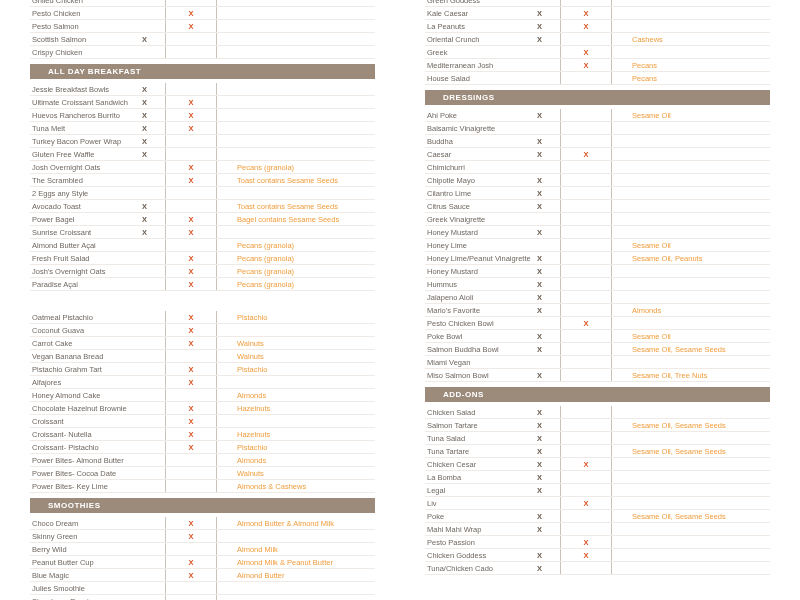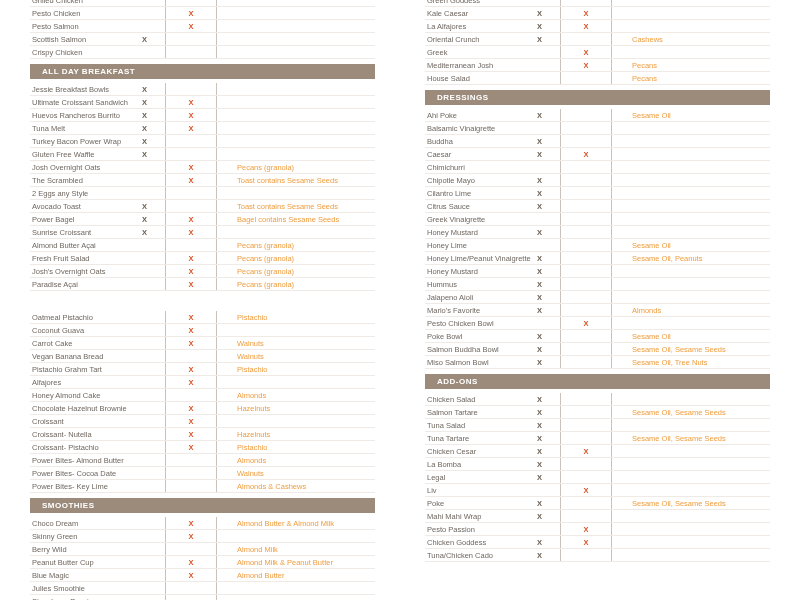--- a/index.html
+++ b/index.html
@@ -19,21 +19,21 @@
   .section-header {
     height: 15px;
     margin: 5px 0 4px 0;
     background: var(--header-bg, #9c8b7b);
     color: var(--header-text, #ffffff);
     font-size: 8px;
     font-weight: bold;
     letter-spacing: 0.5px;
     display: flex;
     align-items: center;
-    padding-left: 12px;
+    padding-left: 18px;
     text-transform: uppercase;
   }
   .row {
     display: flex;
     align-items: stretch;
     height: 13px;
     border-bottom: 1px solid var(--row-line, #efeae5);
     font-size: 7.5px;
     color: var(--item-text, #6f6760);
   }
@@ -336,21 +336,21 @@
         <div class="cell mark2"></div>
         <div class="cell note"></div>
       </div>
       <div class="row">
         <div class="cell name">Kale Caesar</div>
         <div class="cell mark1">X</div>
         <div class="cell mark2">X</div>
         <div class="cell note"></div>
       </div>
       <div class="row">
-        <div class="cell name">La Alfajores</div>
+        <div class="cell name">La Peanuts</div>
         <div class="cell mark1">X</div>
         <div class="cell mark2">X</div>
         <div class="cell note"></div>
       </div>
       <div class="row">
         <div class="cell name">Oriental Crunch</div>
         <div class="cell mark1">X</div>
         <div class="cell mark2"></div>
         <div class="cell note">Cashews</div>
       </div>
@@ -479,20 +479,26 @@
         <div class="cell name">Poke Bowl</div>
         <div class="cell mark1">X</div>
         <div class="cell mark2"></div>
         <div class="cell note">Sesame Oil</div>
       </div>
       <div class="row">
         <div class="cell name">Salmon Buddha Bowl</div>
         <div class="cell mark1">X</div>
         <div class="cell mark2"></div>
         <div class="cell note">Sesame Oil, Sesame Seeds</div>
+      </div>
+      <div class="row">
+        <div class="cell name">Miami Vegan</div>
+        <div class="cell mark1"></div>
+        <div class="cell mark2"></div>
+        <div class="cell note"></div>
       </div>
       <div class="row">
         <div class="cell name">Miso Salmon Bowl</div>
         <div class="cell mark1">X</div>
         <div class="cell mark2"></div>
         <div class="cell note">Sesame Oil, Tree Nuts</div>
       </div>
       <div class="section-header">ADD-ONS</div>
       <div class="row">
         <div class="cell name">Chicken Salad</div>

